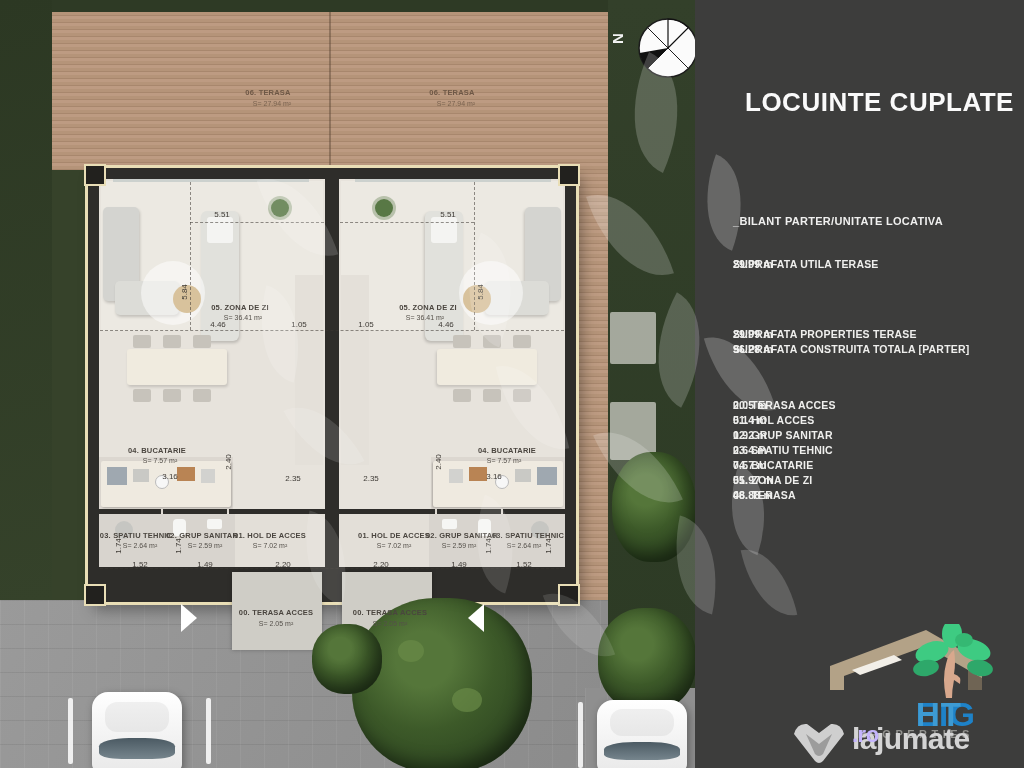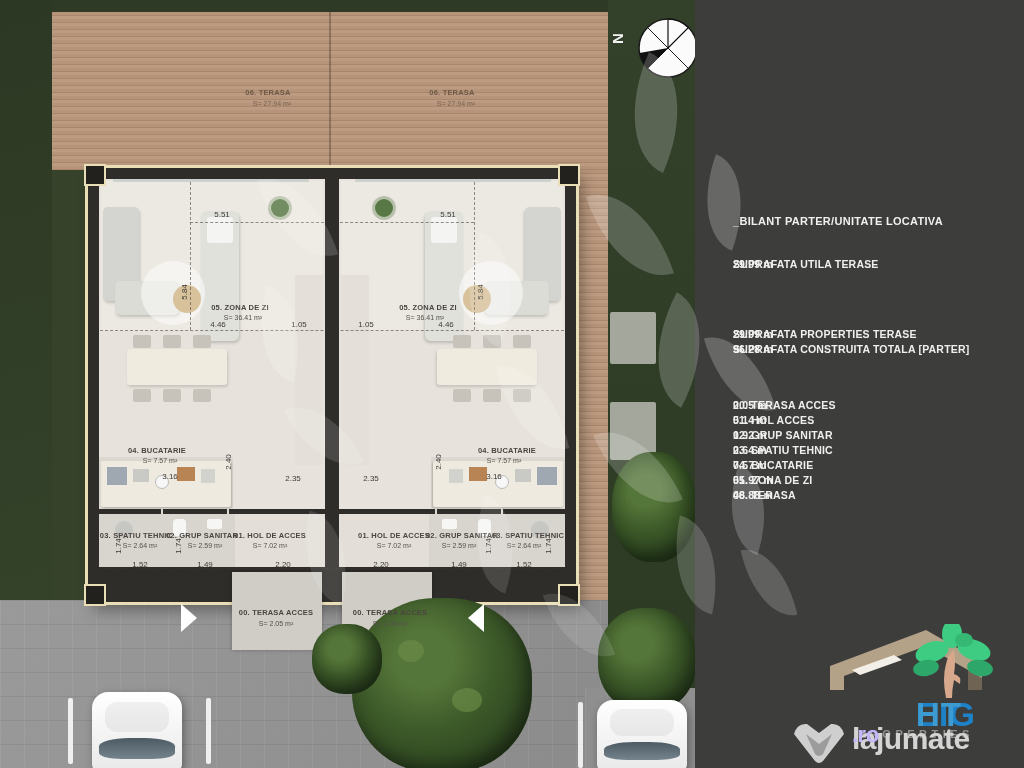--- a/index.html
+++ b/index.html
@@ -302,20 +302,21 @@
   <span class="dim" style="left:205px;top:560px;">1.49</span>
   <span class="dim" style="left:459px;top:560px;">1.49</span>
   <span class="dim" style="left:283px;top:560px;">2.20</span>
   <span class="dim" style="left:381px;top:560px;">2.20</span>
   <span class="dim rot" style="left:118px;top:546px;">1.74</span>
   <span class="dim rot" style="left:178px;top:546px;">1.74</span>
   <span class="dim rot" style="left:488px;top:546px;">1.74</span>
   <span class="dim rot" style="left:548px;top:546px;">1.74</span>
 
   <aside id="sidebar">
+    <h1 id="sb-title">LOCUINTE CUPLATE</h1>
     <div id="sb-section">_BILANT PARTER/UNITATE LOCATIVA</div>
 
     <div id="g1" class="sb-group">
       <div class="sb-row">
           <span>SUPRAFATA UTILA TERASE</span>
           <span>29.99 m</span>
         </div>
     </div>
 
     <div id="g2" class="sb-group">

